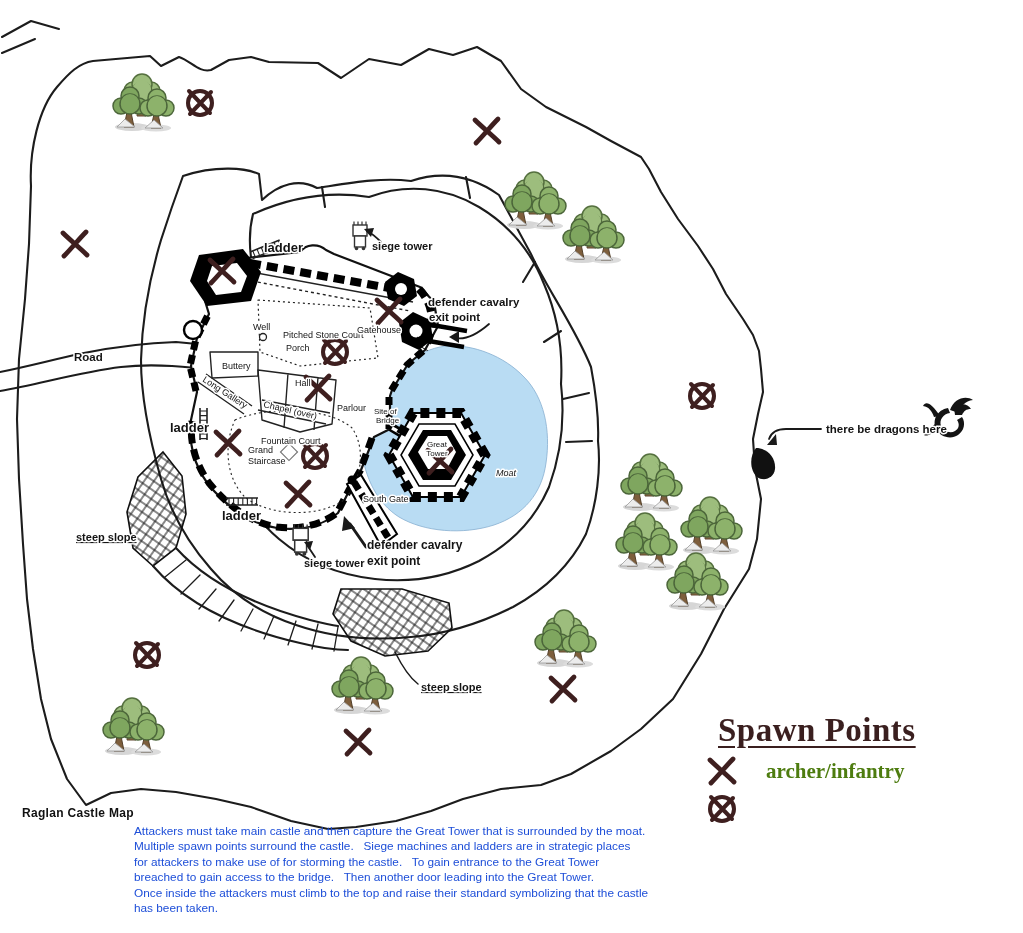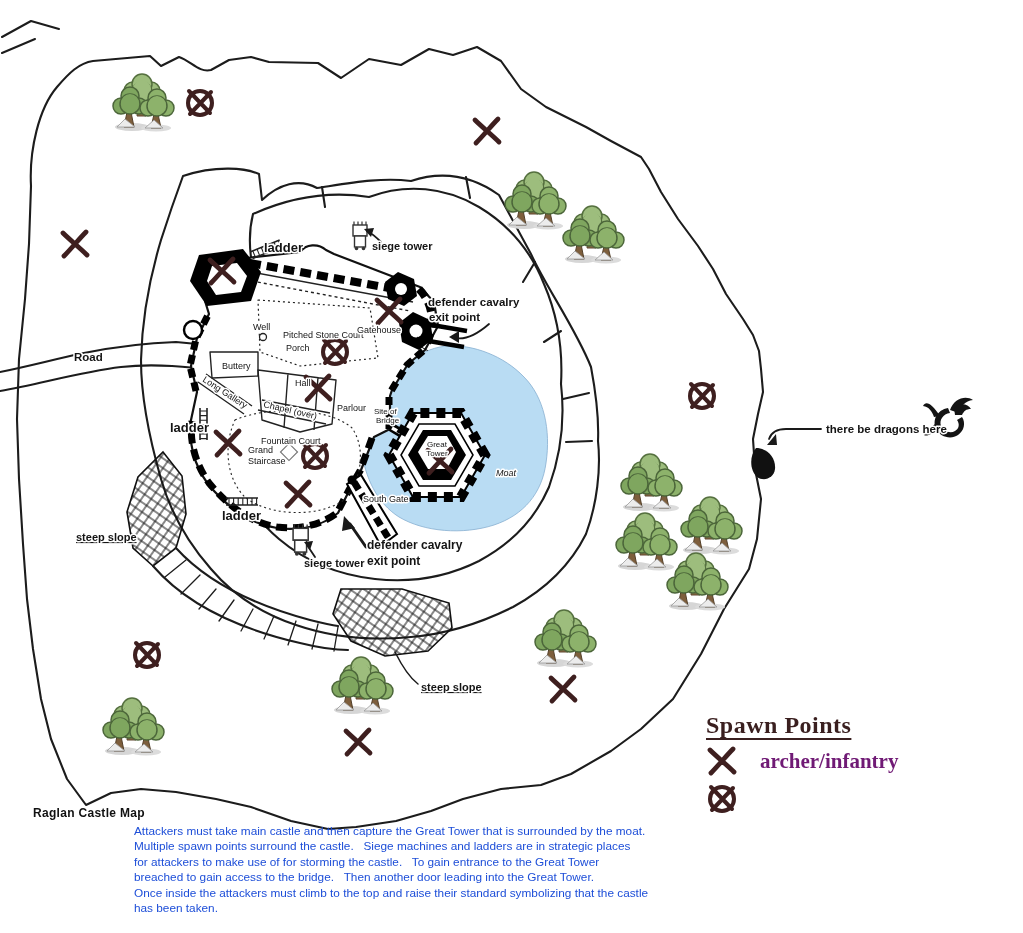--- a/index.html
+++ b/index.html
@@ -11,27 +11,27 @@
   .lbl{font-family:"Liberation Sans",sans-serif;fill:#141414;paint-order:stroke;stroke:#ffffff;stroke-width:3px;stroke-linejoin:round;}
   .s9{font-size:9px;}
   .s8{font-size:8px;}
   .s11{font-size:11px;font-weight:600;}
   .s12{font-size:11.5px;font-weight:600;}
   .s13{font-size:13px;font-weight:700;}
   .bold-note{font-size:12px;font-weight:700;}
   .underl{text-decoration:underline;font-weight:700;font-size:11px;}
   .spawnstroke{stroke:#3e1f1f;fill:none;stroke-linecap:round;}
   .legend{position:absolute;left:706px;top:712px;color:#3a1f1f;}
-  .legend-title{font-family:"Liberation Serif",serif;font-size:24px;font-weight:700;
+  .legend-title{font-family:"Liberation Serif",serif;font-size:33px;font-weight:700;
     text-decoration:underline;text-underline-offset:5px;text-decoration-thickness:2px;
-    margin-left:0;letter-spacing:.5px;}
-  .legend-item{display:flex;align-items:center;gap:22px;margin-top:7px;
-    font-family:"Liberation Serif",serif;font-size:21px;font-weight:600;color:#701a75;}
+    margin-left:12px;letter-spacing:.5px;}
+  .legend-item{display:flex;align-items:center;gap:28px;margin-top:7px;
+    font-family:"Liberation Serif",serif;font-size:21px;font-weight:600;color:#4d7c0f;}
   .legend-item svg{flex:0 0 auto;}
-  .map-title{position:absolute;left:33px;top:806px;font-size:12px;font-weight:600;color:#111;letter-spacing:.3px;}
+  .map-title{position:absolute;left:22px;top:806px;font-size:12px;font-weight:600;color:#111;letter-spacing:.3px;}
   .description{position:absolute;left:134px;top:824px;width:540px;color:#1d4ed8;}
   .description div{white-space:pre-wrap;font-size:11.8px;line-height:15.4px;}
 </style>
 </head>
 <body>
 
 <div id="stage">
 <svg id="map-svg" width="1023" height="933" viewBox="0 0 1023 933" xmlns="http://www.w3.org/2000/svg">
   <defs>
     <pattern id="xh" width="8" height="8" patternUnits="userSpaceOnUse" patternTransform="rotate(35)">

